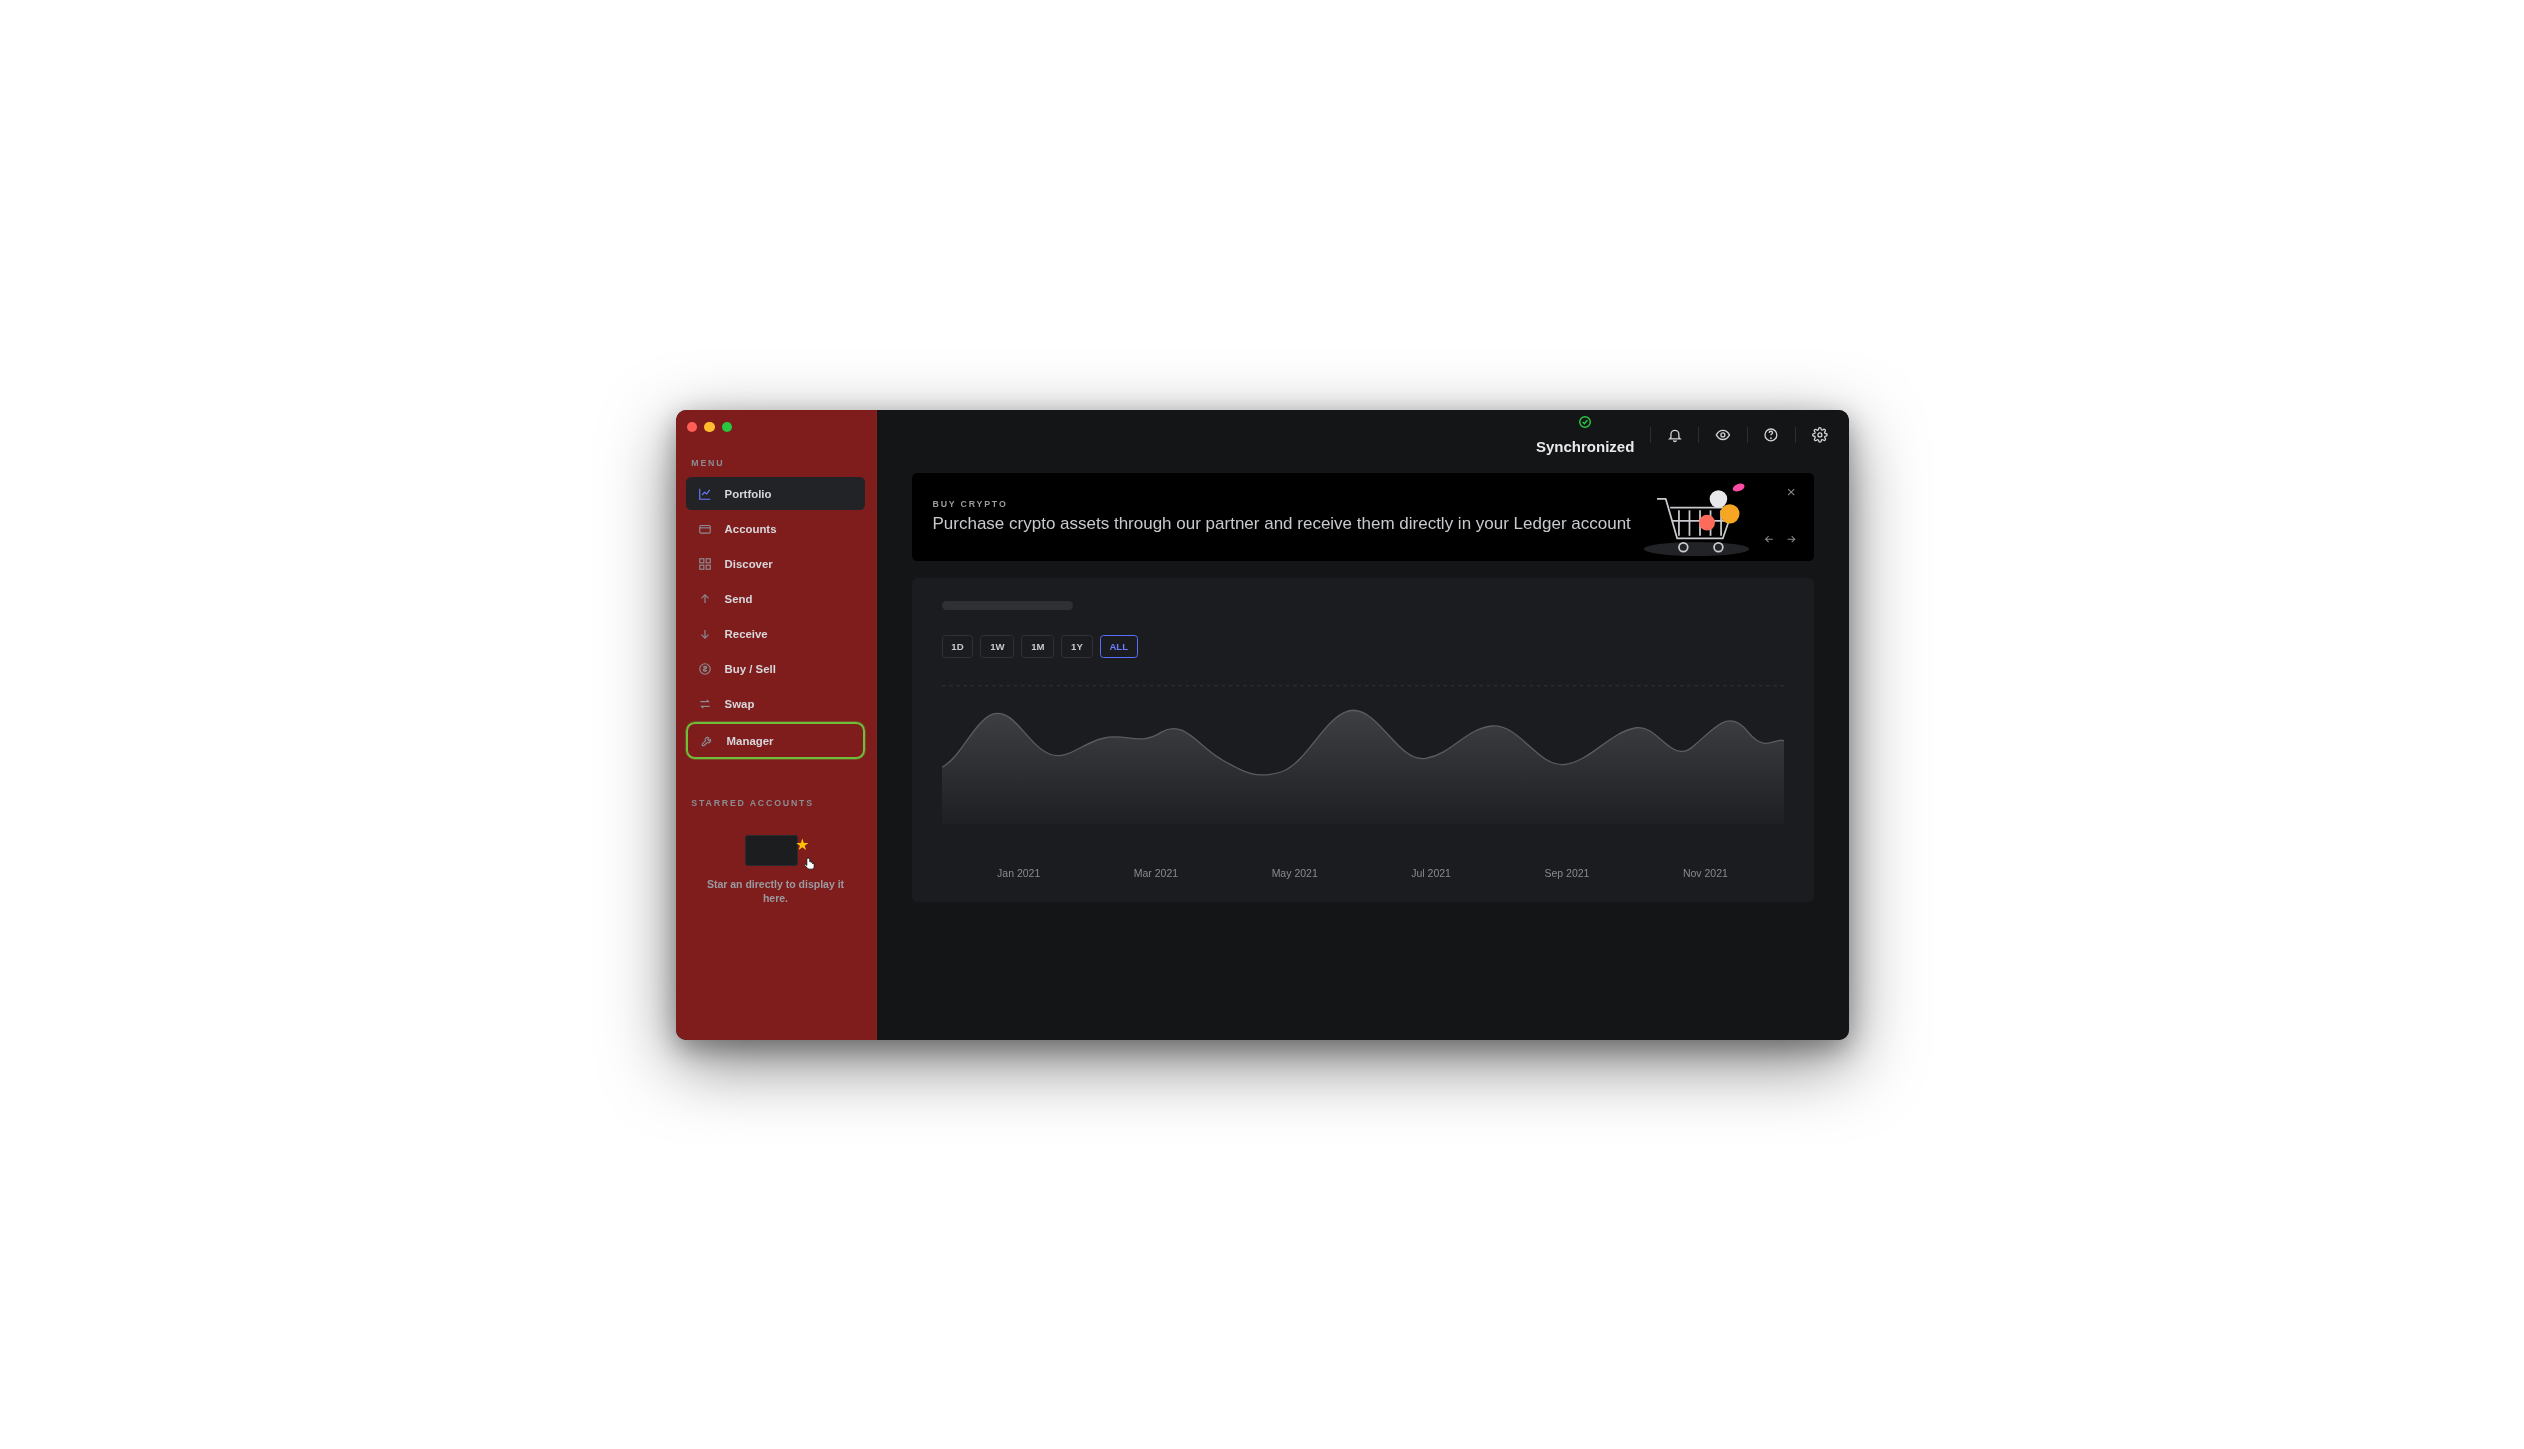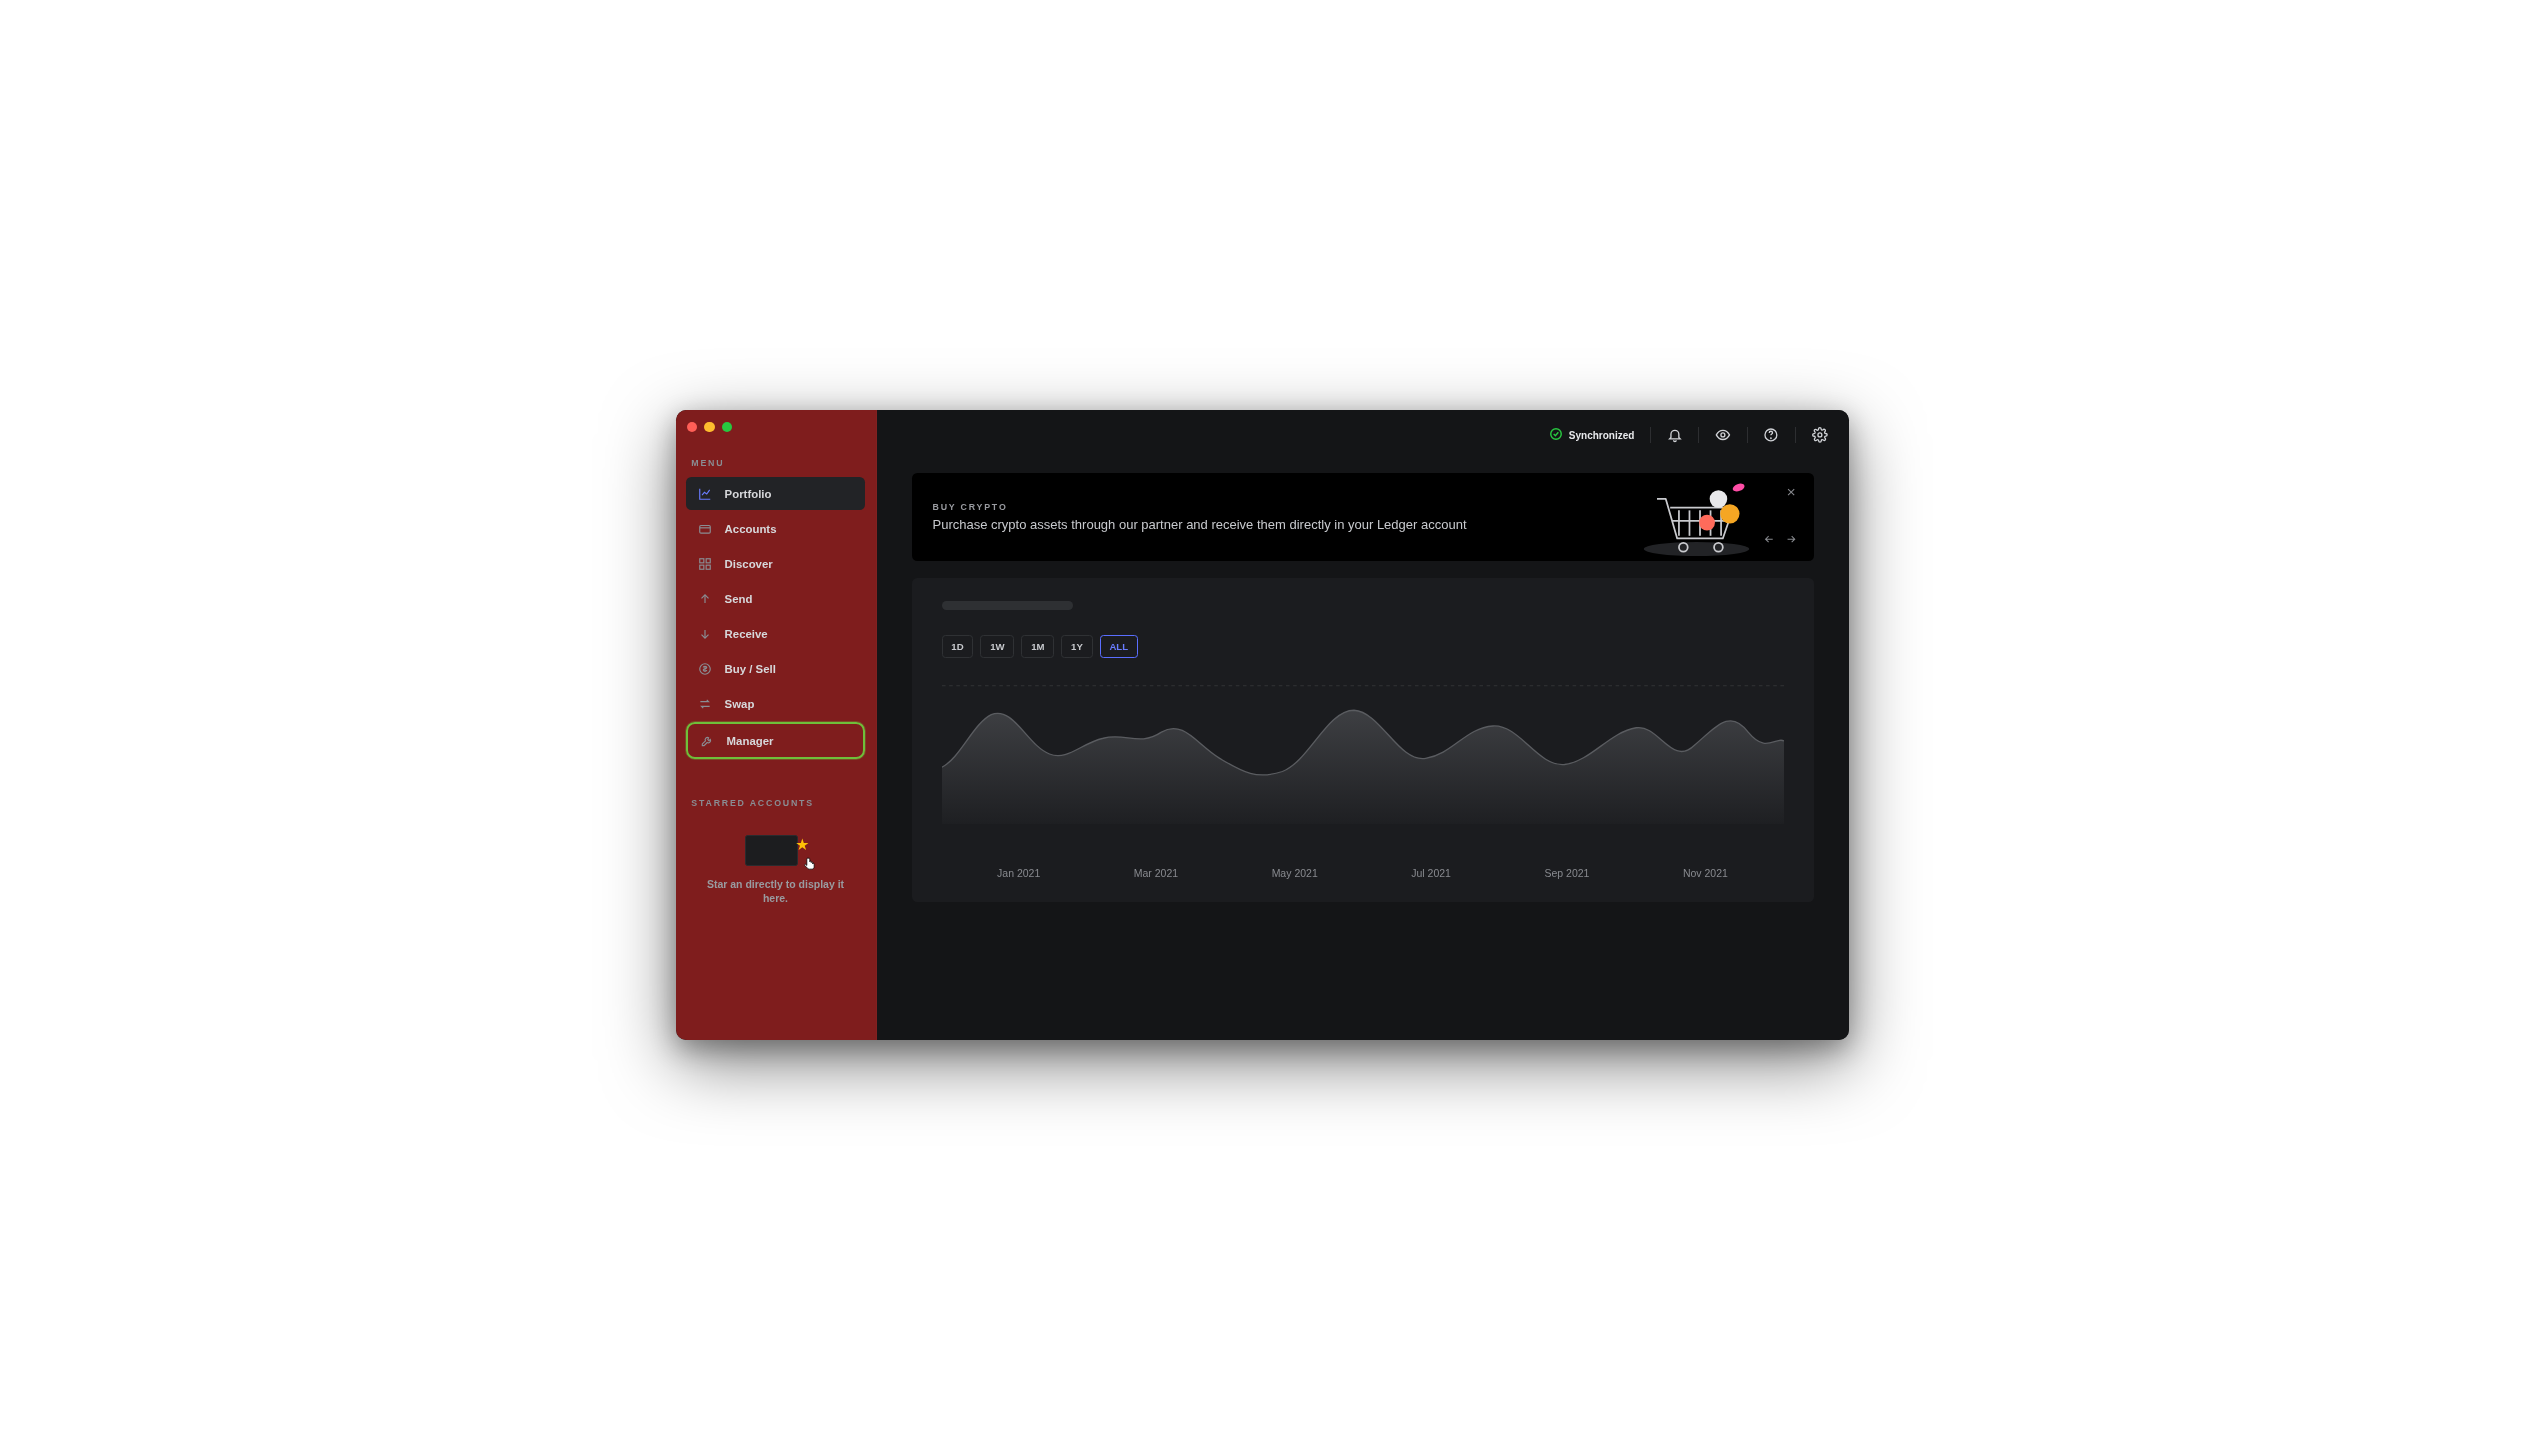--- a/index.html
+++ b/index.html
@@ -92,38 +92,38 @@
   }
   .main { flex: 1; display: flex; flex-direction: column; background: #141517; }
   .topbar {
     height: 51px;
     display: flex;
     align-items: center;
     justify-content: flex-end;
     gap: 15.8px;
     padding: 0 21px;
   }
-  .sync { display: flex; align-items:center; gap:6.1px; color: #e8e9ec; font-size: 10px; font-weight: 600; }
+  .sync { display: flex; align-items:center; gap:6.1px; color: #e8e9ec; font-size: 15px; font-weight: 600; flex-direction: column; }
   .sync-icon { color: #28c840; }
   .vline { width: 0.9px; height: 15.8px; background: #2d2e31; }
   .tb-icon { width: 15.8px; height: 15.8px; color: #d0d2d6; cursor: pointer; display:flex; align-items:center; justify-content:center; }
   .content { flex:1; padding: 12.3px 35px 17.5px 35px; overflow-y:auto; }
   .promo {
     background: #000000;
     border-radius: 5.3px;
     padding: 17.5px 21px;
     display: flex;
     align-items: center;
     position: relative;
     overflow: hidden;
     height: 88px;
   }
   .promo-text { flex:1; }
   .promo-label { font-size: 8.8px; letter-spacing: 1.8px; color:#999ba0; font-weight:700; margin-bottom: 5.3px;}
-  .promo-desc { font-size: 13px; color: #c7c9cd; }
+  .promo-desc { font-size: 17px; color: #c7c9cd; }
   .promo-art { width: 123px; height: 79px; position: relative; margin-right: 35px; }
   .promo-controls { position: absolute; right:15.8px; top:12.3px; color:#888a8f; cursor:pointer; }
   .promo-arrows { position: absolute; right:15.8px; bottom:12.3px; display:flex; gap:10.5px; color:#888a8f; }
   .chart-card {
     background: #1b1c1f;
     border-radius: 5.3px;
     margin-top: 17.5px;
     padding: 23px 30px;
   }
   .chart-skeleton {

